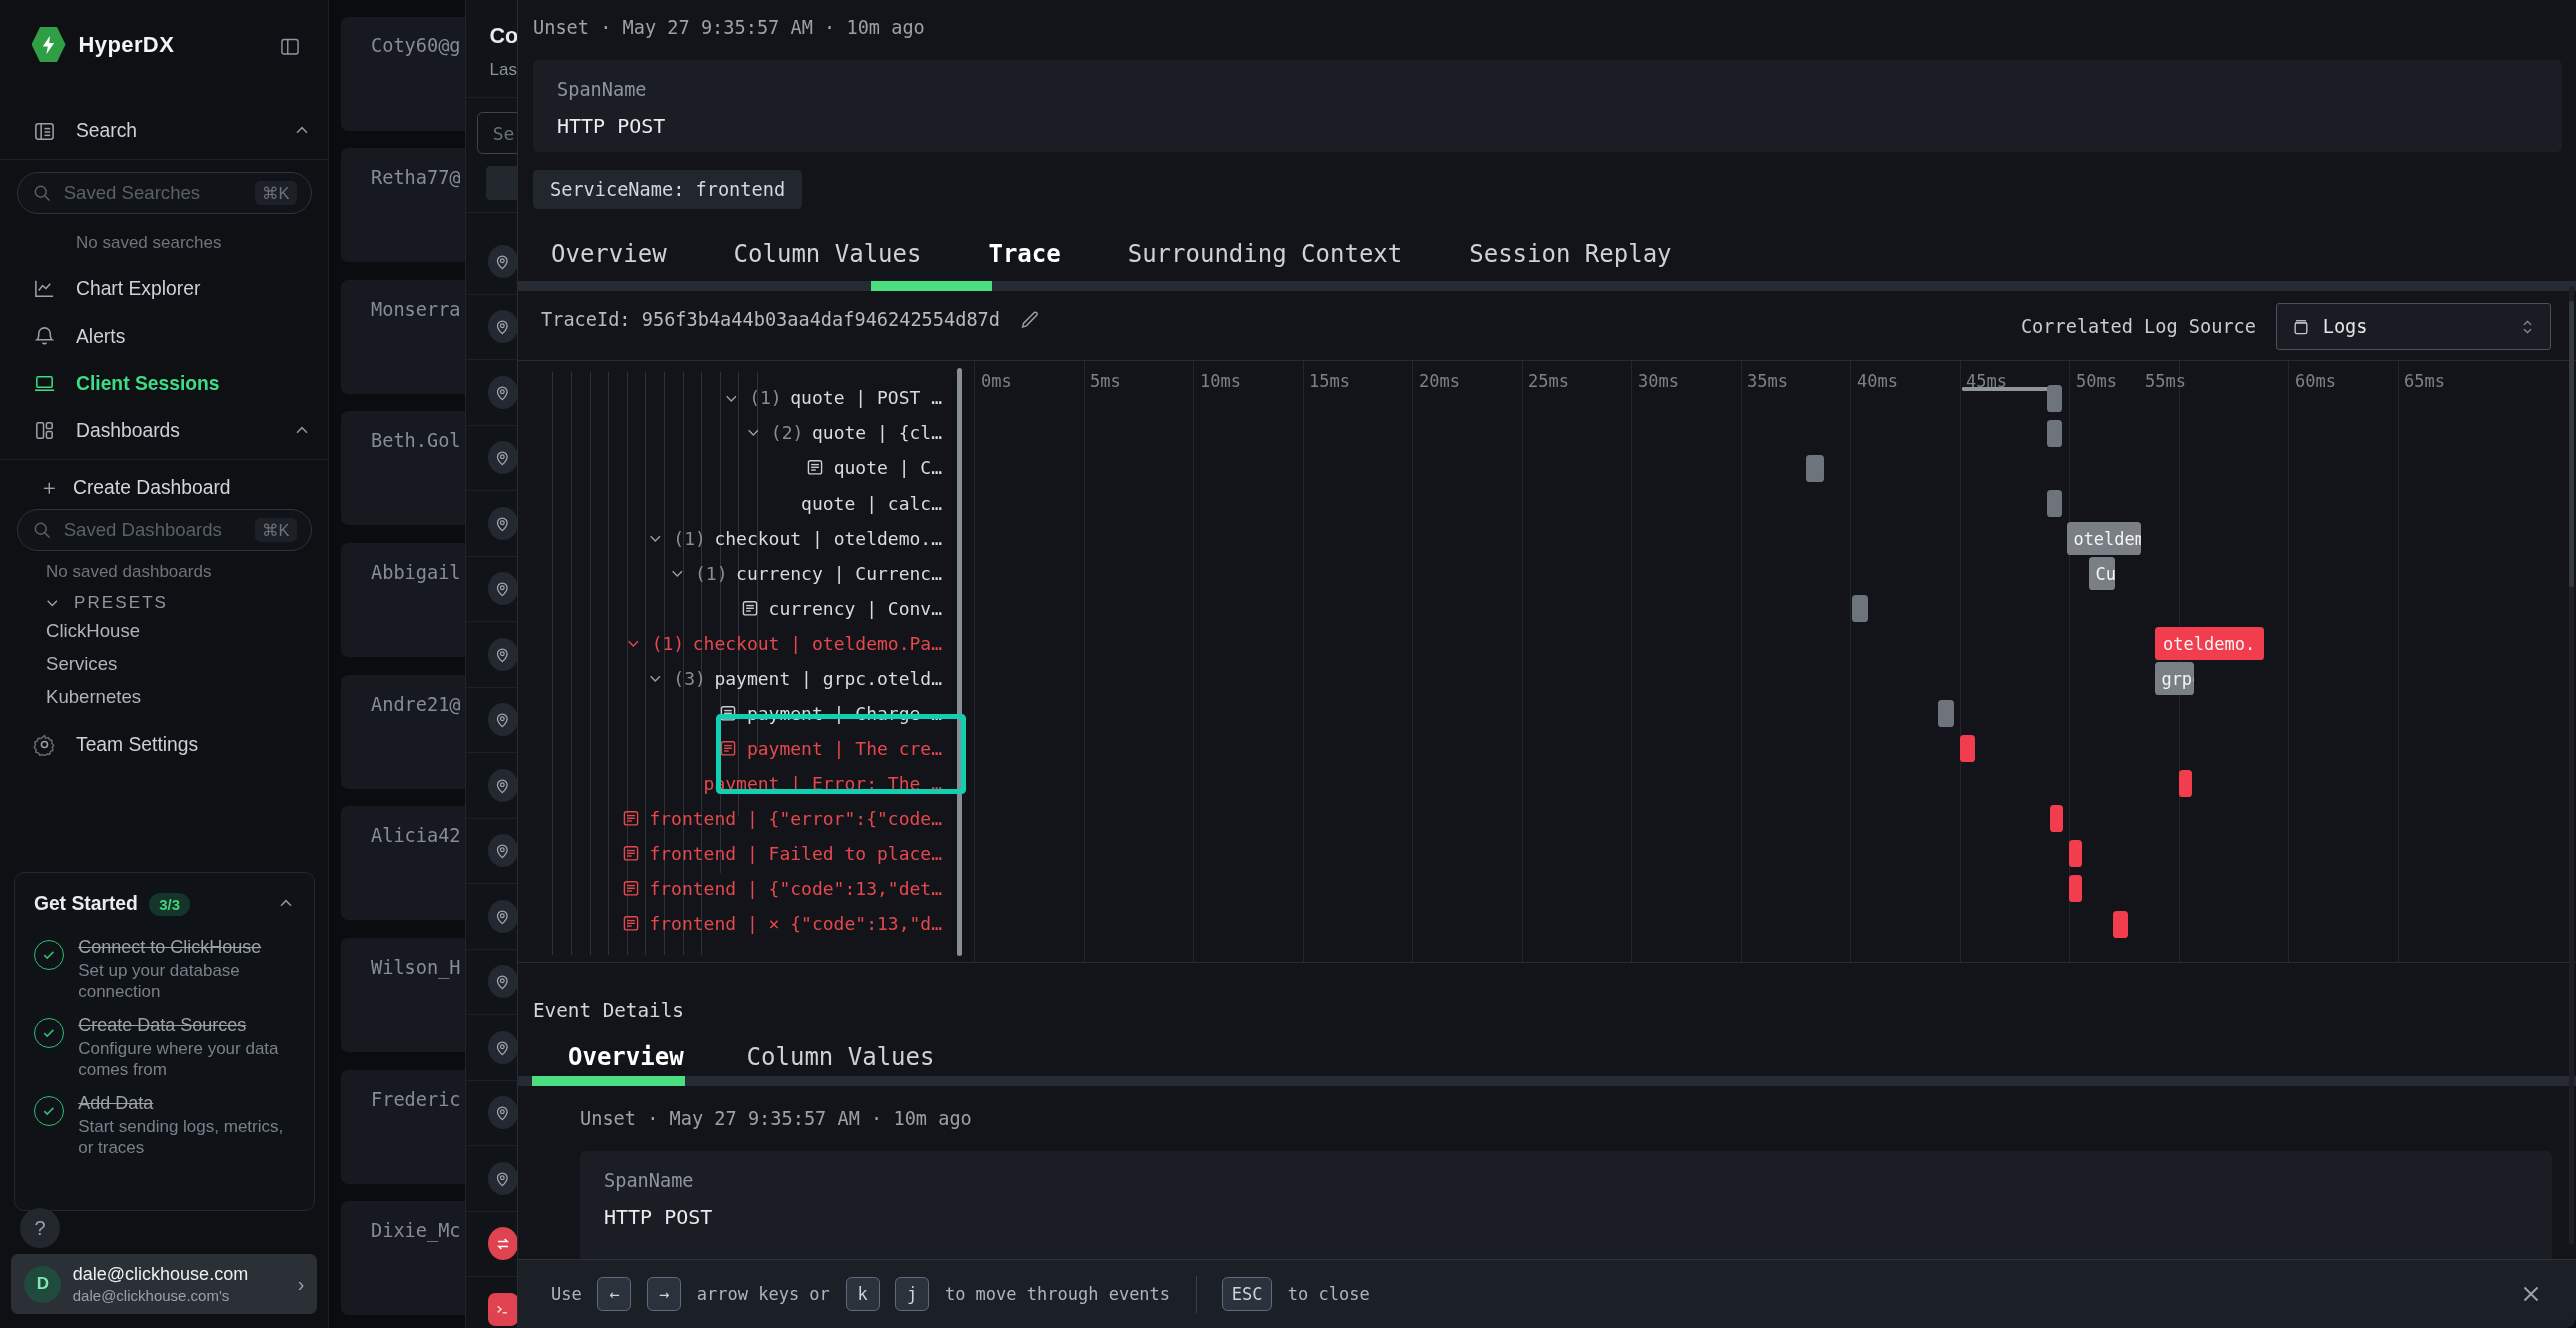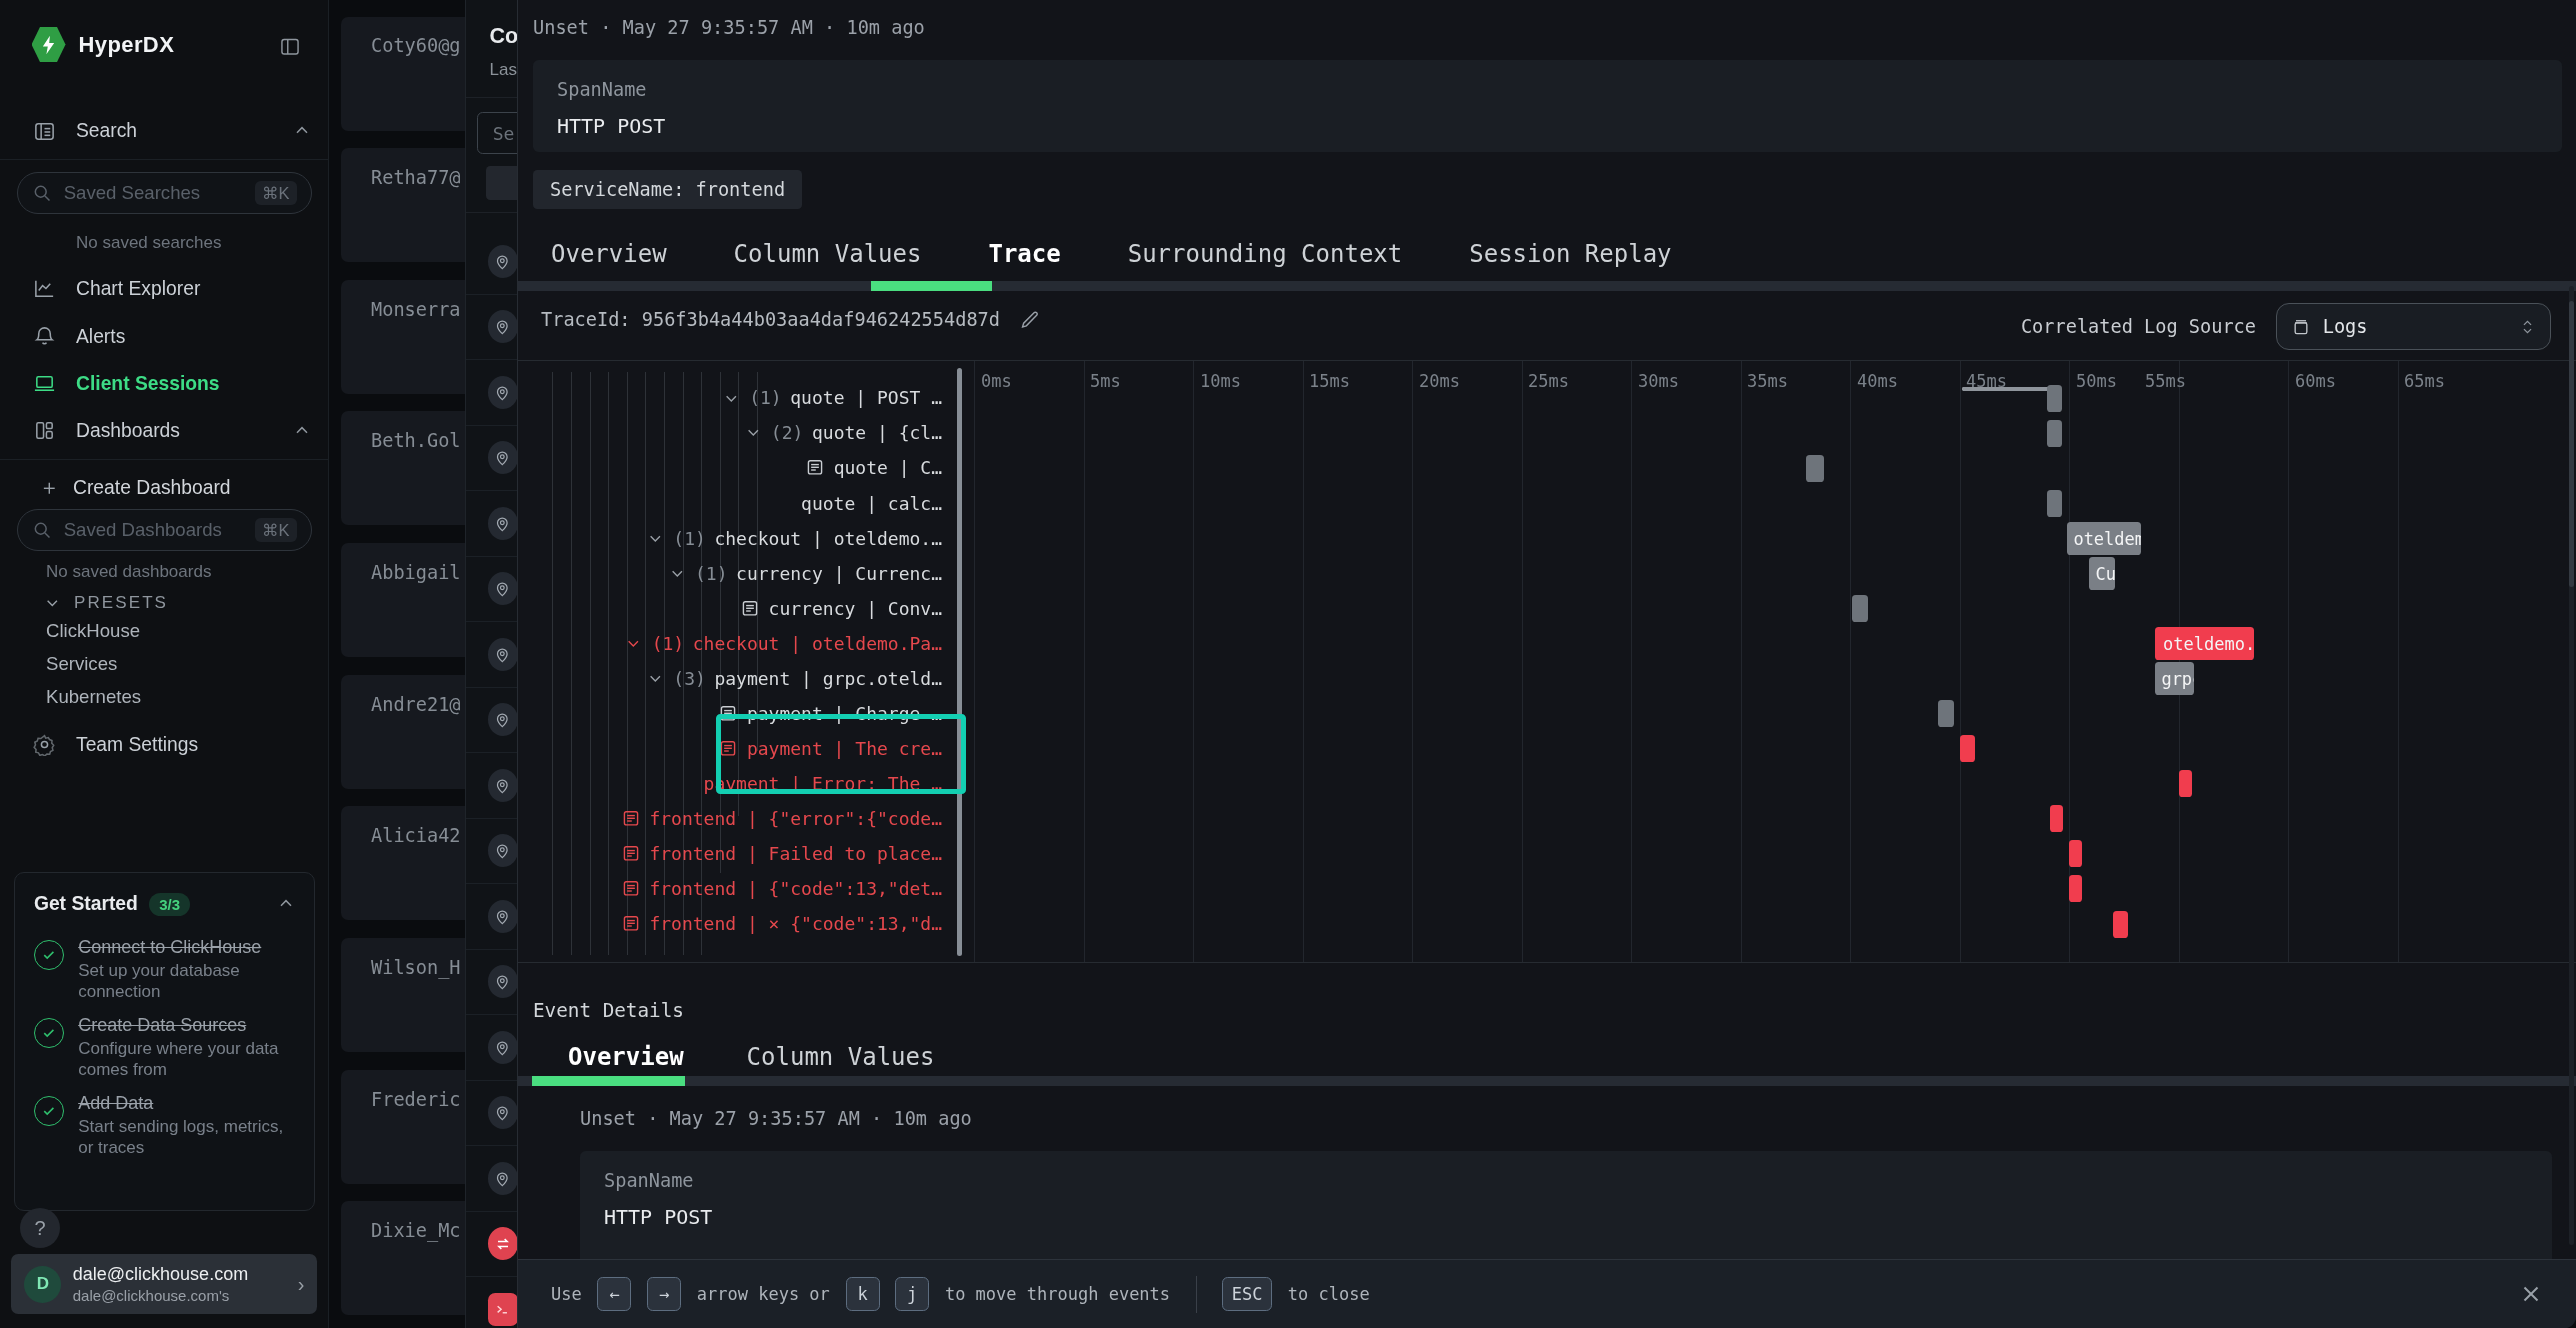--- a/index.html
+++ b/index.html
@@ -89,21 +89,21 @@
   .tab { font-size:24px; color:#ced2d6; cursor:pointer; white-space:nowrap;}
   .tab.active { color:#ffffff; font-weight:bold; }
   .tab-track { position:absolute; left:0; width:2059px; height:10px; background:#262b33; }
   #main-track { top:281px; }
   .tab-indicator { position:absolute; height:10px; background:#4ade80; }
   #traceid-row { position:absolute; left:15px; top:309px; display:flex; align-items:center; gap:18.6px;margin-left:8px;}
   #traceid-text { font-size:18.6px; color:#b6bbc1; }
   .pencil { color:#9aa1a9; display:flex; }
   #correlated { position:absolute; right:25px; top:303px; display:flex; align-items:center; gap:20px;}
   #correlated-label { font-size:18.6px; color:#c9cdd2; }
-  #log-select { width:275px; height:47px; border:1.4px solid #4a5158; background:#191d23; border-radius:13px;
+  #log-select { width:275px; height:47px; border:1.4px solid #4a5158; background:#191d23; border-radius:3px;
     display:flex; align-items:center; gap:11.4px; padding:0 14.3px; }
   #log-select .sel-text { font-size:18.6px; color:#e4e7ea; flex:1;}
   .drawer-div { position:absolute; left:0; width:2059px; height:0.7px; background:#262b31; }
 
   
   #waterfall { position:absolute; left:0; top:361px; width:2059px; height:602px; overflow:hidden;}
   #tree { position:absolute; left:0; top:0; width:445px; height:602px; }
   .tree-guide { position:absolute; top:11.4px; width:1.4px; background:#2e3238; }
   .tree-row { position:absolute; left:0; width:434px; height:35px; display:flex; align-items:center;
     justify-content:flex-end; gap:8.6px; padding-right:10px; font-size:18px; color:#d8dbde; white-space:nowrap;}
@@ -771,21 +771,21 @@
           <div class="wbar gray" style="left: 1084px; width: 15.3px; top: 59px;"></div>
           <div class="wbar gray" style="left: 843px; width: 17.5px; top: 94px;"></div>
           <div class="wbar gray" style="left: 1084px; width: 15.3px; top: 129px;"></div>
           <div class="wchip gray" style="left: 1104px; width: 74px; top: 161px;">
             <span>oteldemo</span>
           </div>
           <div class="wchip gray" style="left: 1126px; width: 26px; top: 196px;">
             <span>Cur</span>
           </div>
           <div class="wbar gray" style="left: 889px; width: 16.4px; top: 234px;"></div>
-          <div class="wchip red" style="left: 1192px; width: 99px; top: 266px; padding-left: 8px;">
+          <div class="wchip red" style="left: 1192px; width: 109px; top: 266px; padding-left: 8px;">
             <span>oteldemo.</span>
           </div>
           <div class="wchip gray" style="left: 1192px; width: 39px; top: 301px;">
             <span>grpc</span>
           </div>
           <div class="wbar gray" style="left: 975px; width: 16.4px; top: 339px;"></div>
           <div class="wbar red" style="left: 997px; width: 15.3px; top: 374px;"></div>
           <div class="wbar red" style="left: 1216px; width: 13px; top: 409px;"></div>
           <div class="wbar red" style="left: 1087px; width: 13px; top: 444px;"></div>
           <div class="wbar red" style="left: 1106px; width: 13px; top: 479px;"></div>

